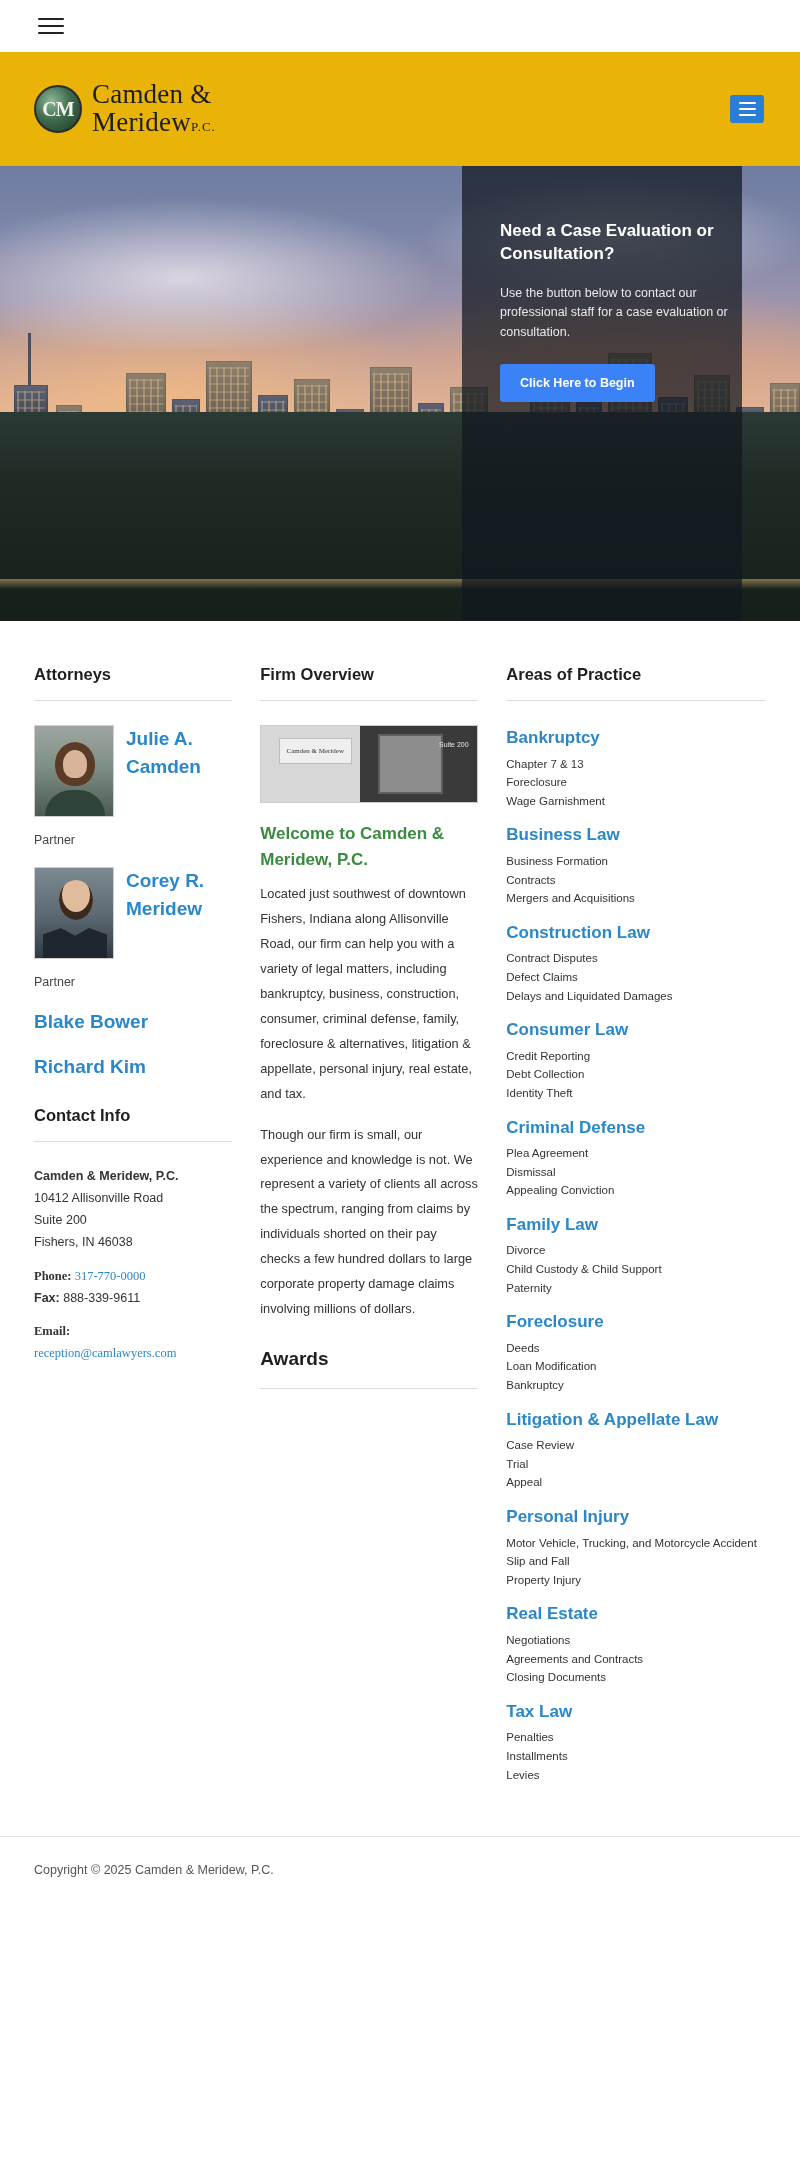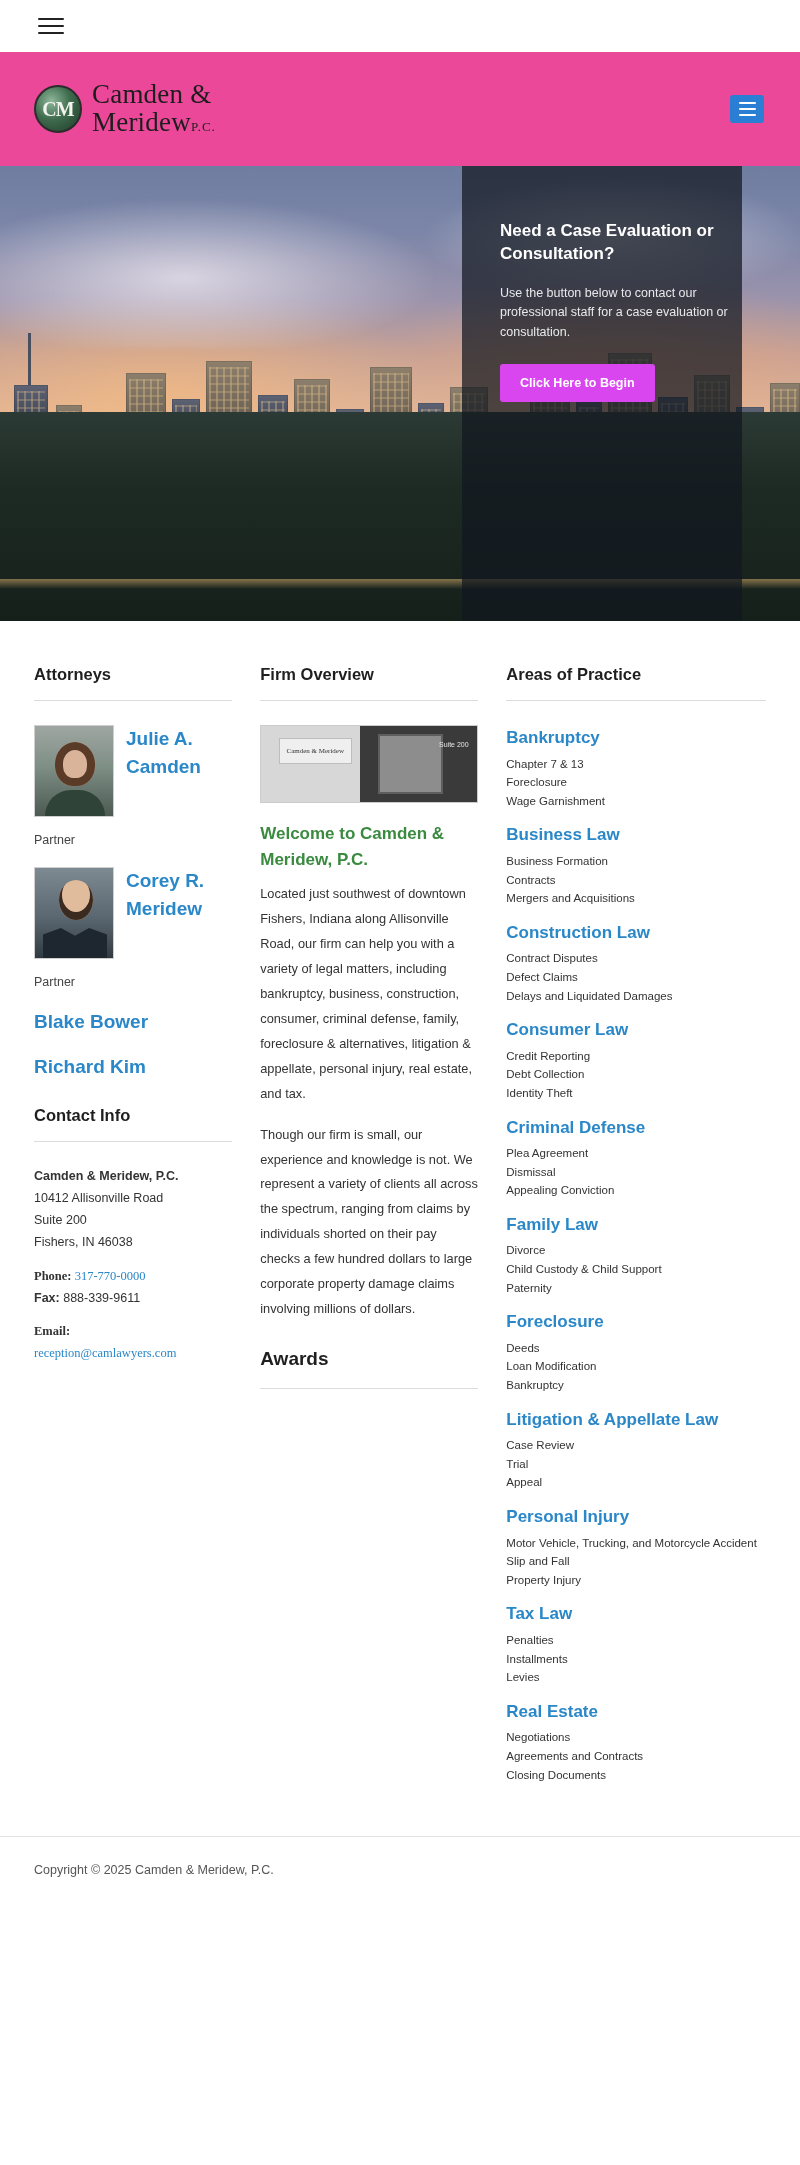--- a/index.html
+++ b/index.html
@@ -26,21 +26,21 @@
     display: block;
     height: 2px;
     background: #222;
     margin: 5px 0;
     border-radius: 1px;
   }
 
   
   .header {
     height: 114px;
-    background: #ec4899;
+    background: #eab308;
     display: flex;
     align-items: center;
     justify-content: space-between;
     padding: 0 36px 0 34px;
   }
   .logo { display: flex; align-items: center; gap: 10px; }
   .logo-mark {
     width: 48px; height: 48px; border-radius: 50%;
     background: radial-gradient(circle at 35% 32%, #8fb79a 0%, #3f6b4d 45%, #1e3a28 100%);
     border: 2px solid #2c2c2c;
@@ -156,21 +156,21 @@
   .hero-title {
     font-size: 17px; font-weight: 700; line-height: 1.35;
     margin: 0 0 18px 0;
     color: #ffffff;
   }
   .hero-copy {
     font-size: 12.5px; line-height: 1.55; color: #e7e9ea; margin: 0 0 22px 0;
   }
   .hero-cta {
     display: inline-block;
-    background: #d946ef;
+    background: #3b82f6;
     color: #ffffff;
     font-size: 12.5px; font-weight: 700;
     padding: 12px 20px;
     border-radius: 3px;
     border: none;
     cursor: pointer;
     text-decoration: none;
   }
 
   
@@ -531,31 +531,31 @@
         <a class="pr-sub" href="#">Trial</a>
         <a class="pr-sub" href="#">Appeal</a>
       </div>
       <div class="pr-group">
         <a class="pr-head" href="#">Personal Injury</a>
         <a class="pr-sub" href="#">Motor Vehicle, Trucking, and Motorcycle Accident</a>
         <a class="pr-sub" href="#">Slip and Fall</a>
         <a class="pr-sub" href="#">Property Injury</a>
       </div>
       <div class="pr-group">
+        <a class="pr-head" href="#">Real Estate</a>
+        <a class="pr-sub" href="#">Negotiations</a>
+        <a class="pr-sub" href="#">Agreements and Contracts</a>
+        <a class="pr-sub" href="#">Closing Documents</a>
+      </div>
+      <div class="pr-group">
         <a class="pr-head" href="#">Tax Law</a>
         <a class="pr-sub" href="#">Penalties</a>
         <a class="pr-sub" href="#">Installments</a>
         <a class="pr-sub" href="#">Levies</a>
       </div>
-      <div class="pr-group">
-        <a class="pr-head" href="#">Real Estate</a>
-        <a class="pr-sub" href="#">Negotiations</a>
-        <a class="pr-sub" href="#">Agreements and Contracts</a>
-        <a class="pr-sub" href="#">Closing Documents</a>
-      </div>
     </div>
   </div>
 
   <div class="footer">
     <span>Copyright © 2025 Camden &amp; Meridew, P.C.</span>
   </div>
 
 </div>
 
 </body></html>

